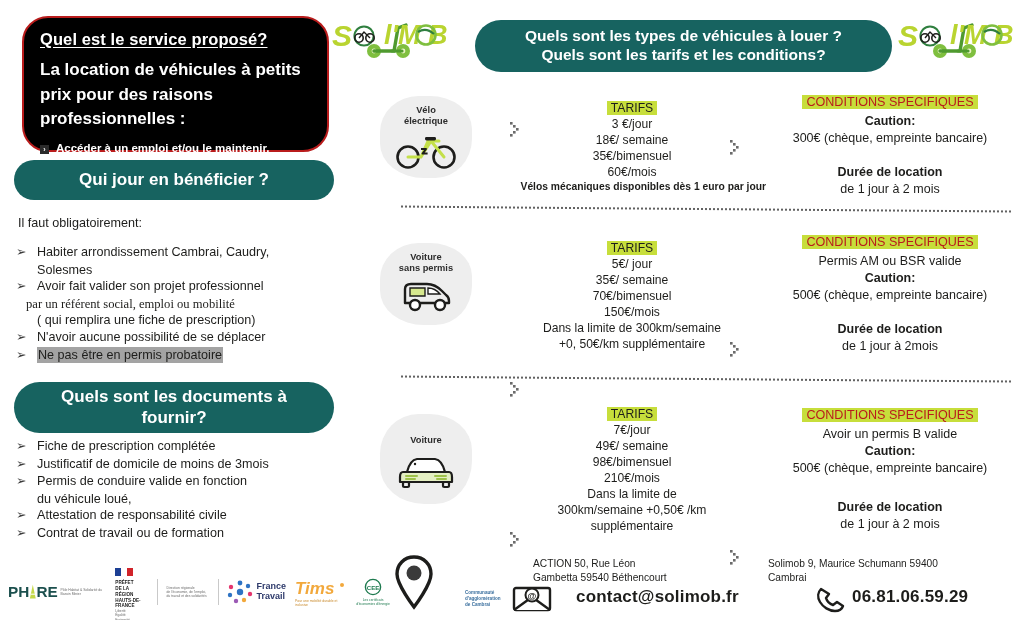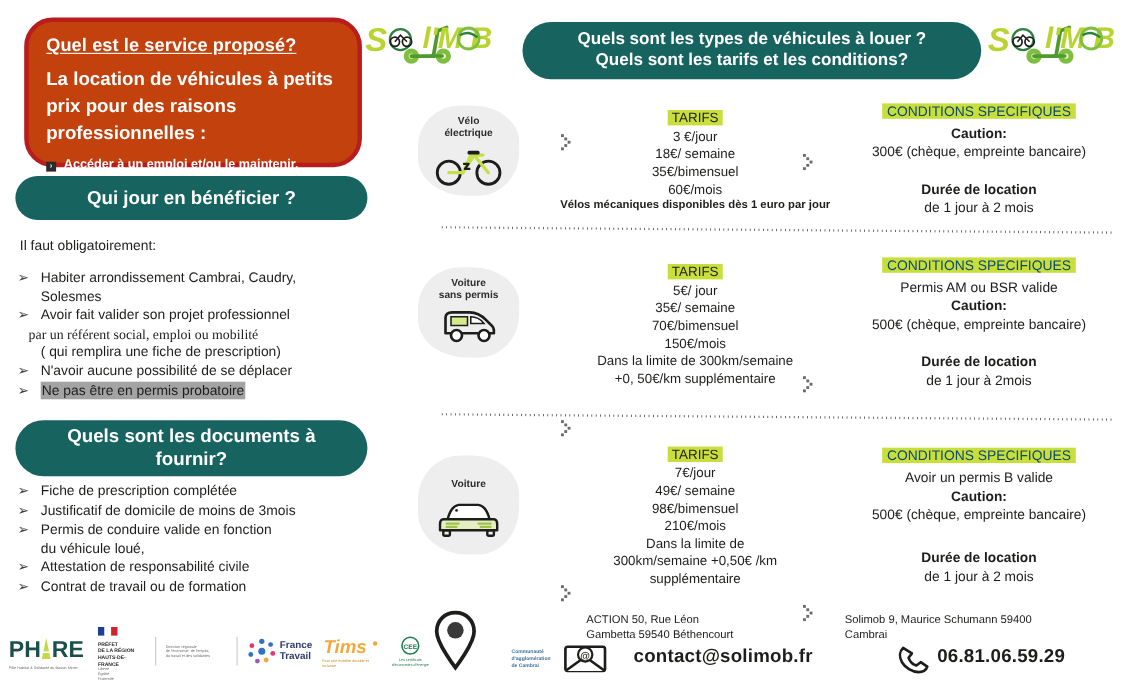--- a/index.html
+++ b/index.html
@@ -17,23 +17,23 @@
   .pill{
     border-radius:999px;
     display:flex;align-items:center;justify-content:center;
     text-align:center;
     color:#fff;font-weight:bold;
     line-height:1.22;
   }
   .pill-teal{background:#176360;}
 
   .green-card{
-    background:#c2410c;
+    background:#000000;
     border-radius:26px;
-    border:4px solid #b91c1c;
+    border:2px solid #b91c1c;
     padding:10px 16px 12px 16px;
     box-sizing:border-box;
     color:#fff;
   }
   .green-card h2{
     margin:2px 0 9px 0;
     font-size:16.5px;
     font-weight:bold;
     text-decoration:underline;
     text-underline-offset:2px;
@@ -82,25 +82,25 @@
   .blob-label{
     font-size:9.3px;font-weight:bold;color:#2d2d2d;
     text-align:center;line-height:1.2;margin-bottom:3px;
   }
   .tarifs-tag{
     background:#c7de3b;font-size:12.2px;font-weight:normal;
     padding:0 4px;display:inline-block;color:#1d1d1b;
   }
   .cond-tag{
     background:#c7de3b;font-size:12.6px;
-    padding:0 4px;display:inline-block;color:#0c4a6e;
+    padding:0 4px;display:inline-block;color:#b91c1c;
   }
   .col-center{text-align:center;}
   .price-line{font-size:12.1px;line-height:1.33;}
-  .note-bold{font-size:10.3px;font-weight:bold;line-height:1.3;}
+  .note-bold{font-size:10.3px;font-weight:bold;line-height:1.3;text-align:right;}
   .cond-line{font-size:12.5px;line-height:1.36;}
   .cond-b{font-size:12.5px;font-weight:bold;line-height:1.36;}
 
   .dots-sep{
     height:2px;
     background-image:radial-gradient(circle,#555 0.7px, transparent 0.8px);
     background-size:4px 2px;background-repeat:repeat-x;
   }
   .chev{
     width:16px;height:20px;position:relative;
@@ -444,21 +444,21 @@
     </svg>
     <div style="line-height:1.2;">
       <div class="tiny2" style="color:#3a6f9e;">Communauté</div>
       <div class="tiny2" style="color:#3a6f9e;">d'agglomération</div>
       <div class="tiny2" style="color:#3a6f9e;">de Cambrai</div>
     </div>
   </div>
 
   <div class="abs" style="left:8px;top:568px;width:382px;height:48px;display:flex;align-items:center;gap:9px;">
 
-    <div style="display:flex;flex-direction:column;">
+    <div style="display:flex;flex-direction:row;align-items:center;">
       <svg width="72" height="30" viewBox="0 0 72 30">
         <text x="0" y="22" font-family="Liberation Sans, sans-serif" font-size="21" font-weight="bold" fill="#1b4f4d">PH</text>
         <path d="M30 24 L34 5 L38 24 Z" fill="#c4d94a"></path>
         <path d="M31 18 L37 18" stroke="#fff" stroke-width="1.4"></path>
         <text x="39" y="22" font-family="Liberation Sans, sans-serif" font-size="21" font-weight="bold" fill="#1b4f4d">RE</text>
       </svg>
       <div class="tiny">Pôle Habitat &amp; Solidarité du Bassin Minier</div>
     </div>
 
     <div style="display:flex;align-items:center;gap:3px;">

